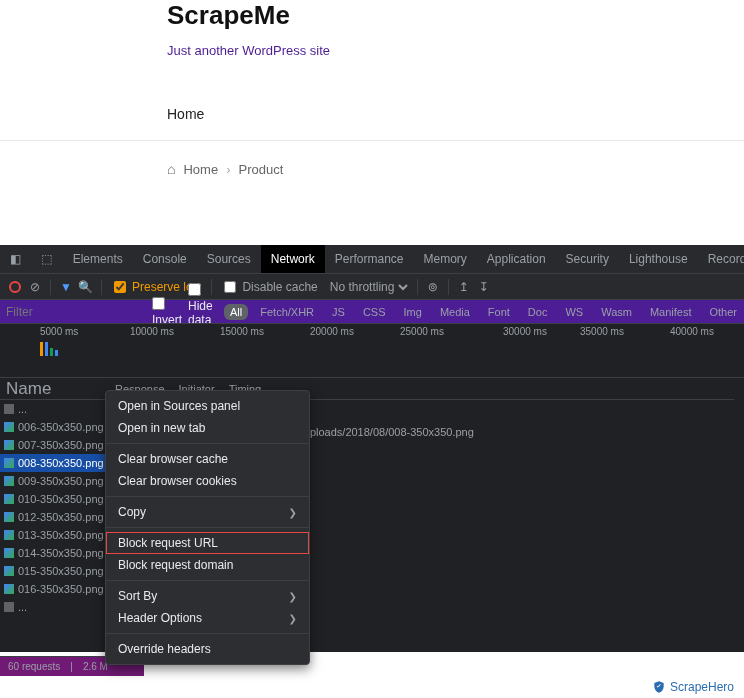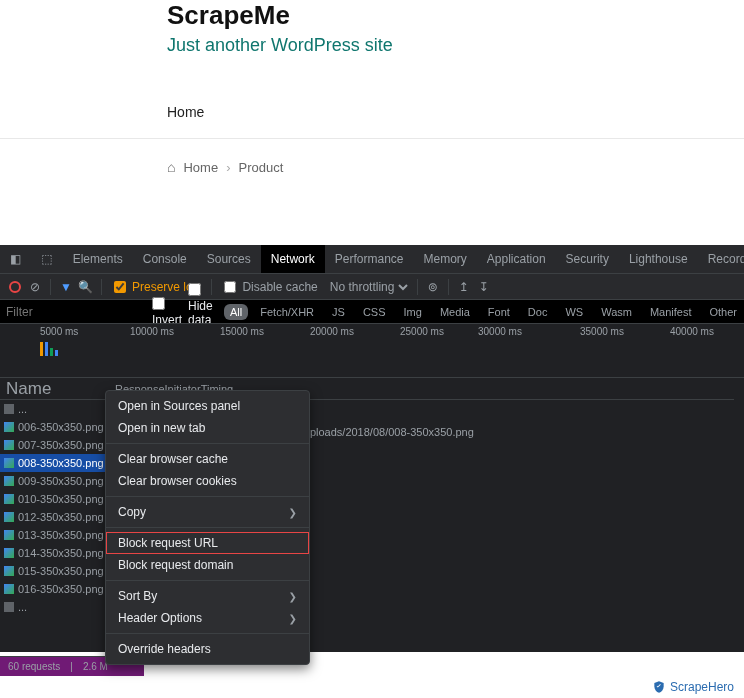--- a/index.html
+++ b/index.html
@@ -1,20 +1,20 @@
 <!DOCTYPE html>
 <html><head>
 <meta charset="utf-8">
 <style>
 * { margin: 0; padding: 0; box-sizing: border-box; font-family: -apple-system, BlinkMacSystemFont, "Segoe UI", Arial, sans-serif; }
 body { width: 744px; height: 698px; background: #fff; overflow: hidden; position: relative; }
 
 .site { padding: 0 0 0 167px; }
 .site-title { font-size: 26px; font-weight: 700; color: #111; }
-.site-tag { font-size: 18px; color: #0f766e; margin-top: 4px; }
+.site-tag { font-size: 13px; color: #4c1d95; margin-top: 12px; }
 .nav { margin-top: 48px; font-size: 14px; color: #222; }
 .nav-border { border-bottom: 1px solid #e8e8e8; width: 744px; margin-left: -167px; margin-top: 18px; }
 .breadcrumb { display: flex; align-items: center; gap: 8px; margin-top: 20px; font-size: 13px; color: #666; }
 .breadcrumb .home-icon { font-size: 14px; color: #666; }
 .breadcrumb .chev { color: #aaa; }
 
 .devtools { position: absolute; top: 245px; left: 0; width: 744px; background: #202124; color: #e8eaed; font-size: 12px; }
 .tabbar { display: flex; align-items: center; height: 28px; background: #292a2d; }
 .tabbar .dock-icon { padding: 0 10px; color: #9aa0a6; }
 .tabbar .tab { padding: 0 10px; height: 28px; display: flex; align-items: center; color: #9aa0a6; cursor: pointer; }
@@ -23,21 +23,21 @@
 .toolbar { display: flex; align-items: center; height: 26px; background: #292a2d; border-top: 1px solid #3c4043; gap: 2px; padding: 0 6px; }
 .toolbar .btn { width: 18px; height: 18px; display: flex; align-items: center; justify-content: center; color: #9aa0a6; cursor: pointer; }
 .toolbar .rec { width: 12px; height: 12px; border-radius: 50%; border: 2px solid #e84545; }
 .toolbar .sep { width: 1px; height: 16px; background: #3c4043; margin: 0 4px; }
 .toolbar .funnel { color: #4f9cff; }
 .toolbar .chk { display: flex; align-items: center; gap: 6px; color: #9aa0a6; padding: 0 6px; }
 .toolbar .chk input { width: 12px; height: 12px; accent-color: #f29900; }
 .toolbar .chklabel.orange { color: #f29900; }
 .toolbar select { background: #292a2d; border: none; color: #9aa0a6; font-size: 12px; }
 
-.filterbar { display: flex; align-items: center; height: 24px; background: #000000; border-top: 1px solid #3c4043; gap: 6px; padding: 0 6px; }
+.filterbar { display: flex; align-items: center; height: 24px; background: #4c1d95; border-top: 1px solid #3c4043; gap: 6px; padding: 0 6px; }
 .filterbar .filter-input { background: transparent; border: none; color: #9aa0a6; width: 140px; font-size: 12px; }
 .filterbar .pill { padding: 2px 6px; color: #9aa0a6; cursor: pointer; font-size: 11px; }
 .filterbar .pill.active { background: #5f6368; color: #fff; border-radius: 6px; }
 
 .timeline { height: 54px; background: #202124; border-top: 1px solid #3c4043; position: relative; }
 .timeline .tick { position: absolute; top: 2px; font-size: 10px; color: #9aa0a6; }
 .timeline .bars { position: absolute; top: 18px; left: 40px; display: flex; gap: 2px; }
 .timeline .bar { width: 3px; height: 14px; }
 
 .panels { display: flex; border-top: 1px solid #3c4043; }
@@ -48,21 +48,21 @@
 .reqlist .ficon { width: 10px; height: 10px; background: #5f6368; flex-shrink: 0; }
 .reqlist .ficon.img { background: linear-gradient(135deg,#4285f4,#34a853); }
 
 .ctxmenu { position: absolute; left: 105px; top: 390px; width: 205px; background: #2d2e31; border: 1px solid #3c4043; border-radius: 4px; box-shadow: 0 4px 12px rgba(0,0,0,0.5); z-index: 10; padding: 4px 0; }
 .ctxmenu .mi { height: 22px; display: flex; align-items: center; justify-content: space-between; padding: 0 12px; color: #e8eaed; font-size: 12px; cursor: pointer; }
 .ctxmenu .mi.hl { outline: 1px solid #e84545; outline-offset: -1px; }
 .ctxmenu .msep { height: 1px; background: #3c4043; margin: 4px 0; }
 .ctxmenu .chev { color: #9aa0a6; font-size: 10px; }
 
 .details { flex: 1; background: #202124; padding: 0 10px; font-size: 11px; color: #9aa0a6; }
-.details .dtabs { display: flex; height: 22px; align-items: center; border-bottom: 1px solid #3c4043; }
+.details .dtabs { display: flex; gap: 14px; height: 22px; align-items: center; border-bottom: 1px solid #3c4043; }
 .details .dtab { cursor: pointer; }
 .details .vals { margin-top: 22px; margin-left: 28px; line-height: 20px; }
 .details .url { color: #9aa0a6; }
 .details .status { display: flex; align-items: center; gap: 6px; }
 .details .dot { width: 10px; height: 10px; background: #0f9d58; border-radius: 50%; }
 
 .statusbar { position: absolute; bottom: 22px; left: 0; height: 20px; width: 144px; background: #701a75; border-top: 1px solid #3c4043; display: flex; align-items: center; padding: 0 8px; font-size: 10px; color: #9aa0a6; gap: 10px; }
 
 .footer { position: absolute; bottom: 4px; right: 10px; display: flex; align-items: center; gap: 4px; font-size: 12px; color: #2b6cb0; }
 .footer .shield { width: 14px; height: 14px; }
@@ -150,21 +150,21 @@
     <span class="pill">Manifest</span>
     <span class="pill">Other</span>
   </div>
 
   <div class="timeline">
     <span class="tick" style="left:40px">5000 ms</span>
     <span class="tick" style="left:130px">10000 ms</span>
     <span class="tick" style="left:220px">15000 ms</span>
     <span class="tick" style="left:310px">20000 ms</span>
     <span class="tick" style="left:400px">25000 ms</span>
-    <span class="tick" style="left:478px">30000 ms</span>
+    <span class="tick" style="left:503px">30000 ms</span>
     <span class="tick" style="left:580px">35000 ms</span>
     <span class="tick" style="left:670px">40000 ms</span>
     <div class="bars">
       <div class="bar" style="background:#f29900"></div>
       <div class="bar" style="background:#4285f4"></div>
       <div class="bar" style="background:#0f9d58;height:8px;margin-top:6px"></div>
       <div class="bar" style="background:#4285f4;height:6px;margin-top:8px"></div>
     </div>
   </div>
 

